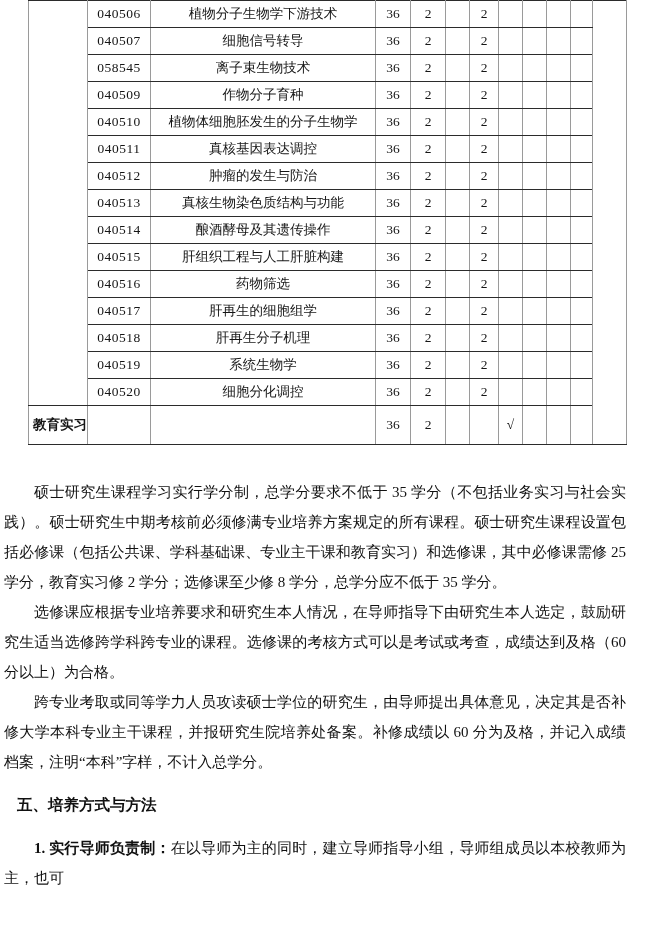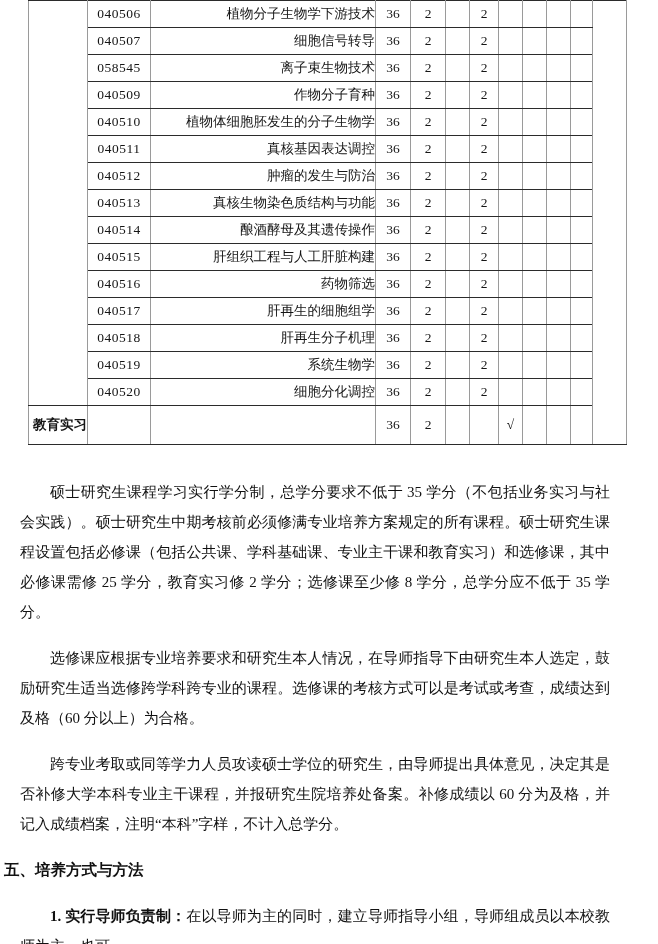--- a/index.html
+++ b/index.html
@@ -28,41 +28,41 @@
     border-right: 1px solid #9a9a9a;
     padding: 0;
     overflow: hidden;
     white-space: nowrap;
     vertical-align: middle;
   }
   table.course-table { border: 1px solid #2b2b2b; }
   tr.crow td { height: 26px; }
   tr.practice-row td { height: 38px; }
   td.code { text-align: center; letter-spacing: 0.5px; }
-  td.cname { text-align: right; padding-left: 8px; }
+  td.cname { text-align: center; padding-left: 8px; }
   td.num  { text-align: center; }
   td.cat {
     text-align: right;
     font-weight: bold;
     white-space: normal;
     line-height: 1.35;
     padding: 0 6px;
   }
   td.remarks { background: #ffffff; }
 
   
   .bodytext {
     margin: 32px 4px 0 4px;
     font-size: 15px;
     line-height: 30px;
     text-align: justify;
   }
-  .bodytext p { margin: 16px; text-indent: 2em; }
+  .bodytext p { margin: 0; text-indent: 2em; }
   .bodytext h2 {
-    margin: 0;
+    margin: 13px;
     font-size: 15.5px;
     font-weight: bold;
     line-height: 30px;
     text-indent: 0;
   }
   .bodytext .lead { font-weight: bold; }
 </style>
 </head>
 <body>
 

